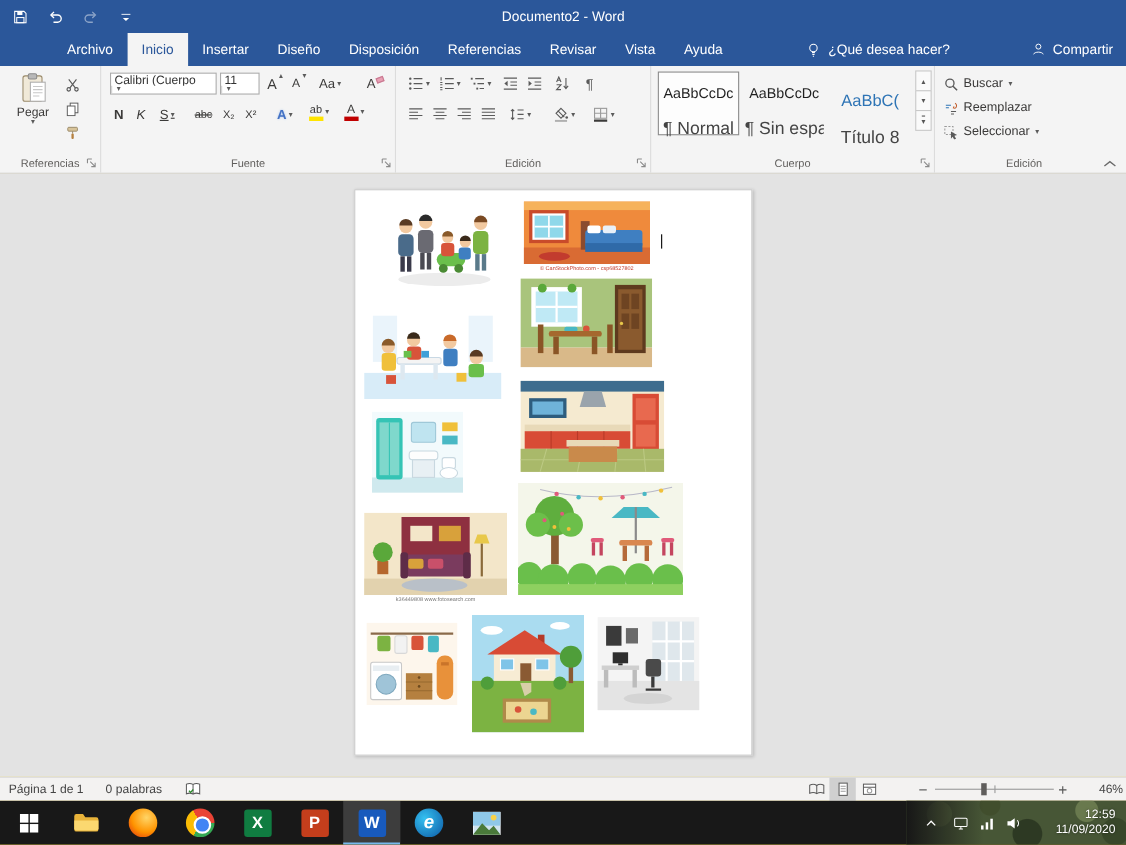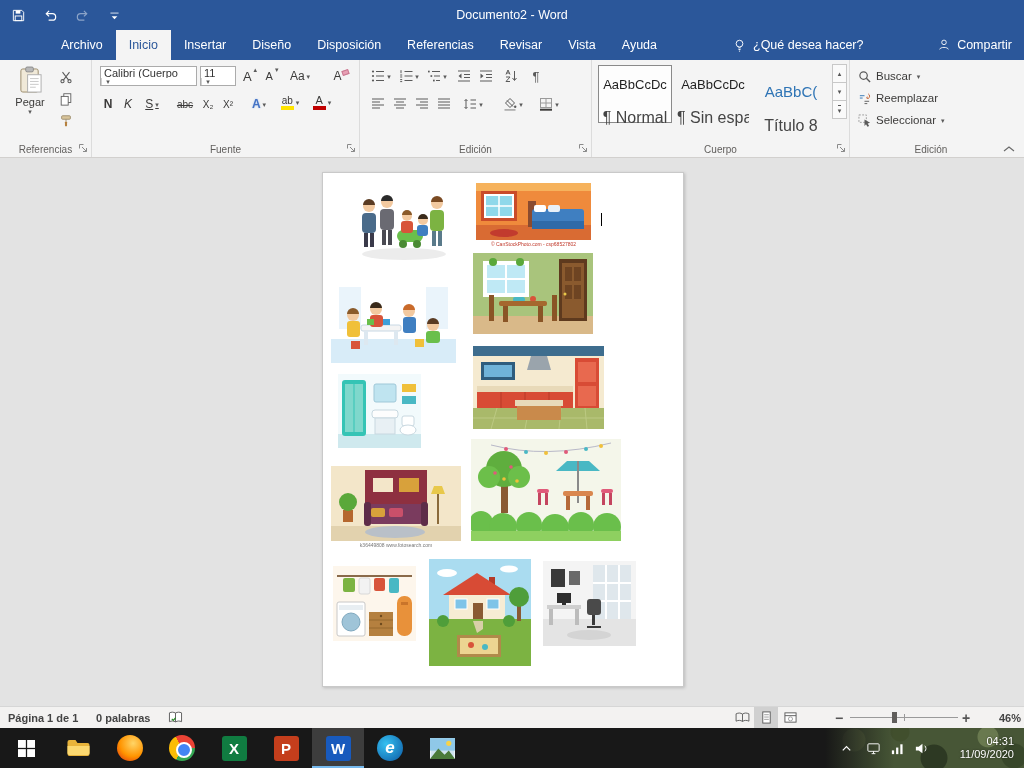--- a/index.html
+++ b/index.html
@@ -50,21 +50,21 @@
   .page { position:absolute; left:322px; top:14px; width:362px; height:515px; background:#fff; border:1px solid #c9c9c9; box-shadow:1px 1px 3px rgba(0,0,0,.18); }
   .docimg { position:absolute; overflow:hidden; }
   .docimg svg { width:100%; height:100%; }
   .wm { position:absolute; left:0; right:0; bottom:1px; font-size:5px; text-align:center; line-height:6px; }
   .wm.red { color:#c0392b; }
   .wm.gray { color:#777; }
   .cursor { position:absolute; width:1px; height:13px; background:#000; animation:blink 1.1s steps(1) infinite; }
   @keyframes blink { 50% { opacity:0; } }
 
   
-  .statusbar { position:absolute; top:706px; left:0; width:1024px; height:22px; background:#f3f2f1; border-top:1px solid #d6d6d6; font-size:11px; color:#444;font-weight:bold; }
+  .statusbar { position:absolute; top:706px; left:0; width:1024px; height:22px; background:#f3f2f1; border-top:1px solid #d6d6d6; font-size:11px; color:#444; }
   .sitem { position:absolute; top:0; height:21px; display:flex; align-items:center; }
   .viewbtn { width:24px; height:21px; display:flex; align-items:center; justify-content:center; }
   .viewbtn.on { background:#d0d0d0; }
   .ztrack { position:relative; width:108px; height:21px; }
   .ztrack .line { position:absolute; left:0; right:0; top:10px; height:1px; background:#9a9a9a; }
   .ztrack .mid { position:absolute; left:54px; top:7px; width:1px; height:7px; background:#9a9a9a; }
   .ztrack .thumb { position:absolute; left:39%; top:5px; width:5px; height:11px; background:#605e5c; }
 
   
   .taskbar { position:absolute; top:728px; left:0; width:1024px; height:40px; background:#181818; }
@@ -862,18 +862,18 @@
           <rect x="11" y="3.5" width="2.4" height="10.5" fill="#fff"></rect>
         </svg>
       </div>
     <div class="tray" style="right:92px;width:22px">
         <svg width="15" height="15" viewBox="0 0 16 16">
           <path d="M2 6v4h3l4 3V3L5 6z" fill="#fff"></path>
           <path d="M11.5 5a4.2 4.2 0 0 1 0 6" stroke="#fff" fill="none"></path>
         </svg>
       </div>
     <div class="clock">
-      <span>04:31</span>
+      <span>12:59</span>
       <span>11/09/2020</span>
     </div>
   </div>
 
 </div>
 
 </body></html>

